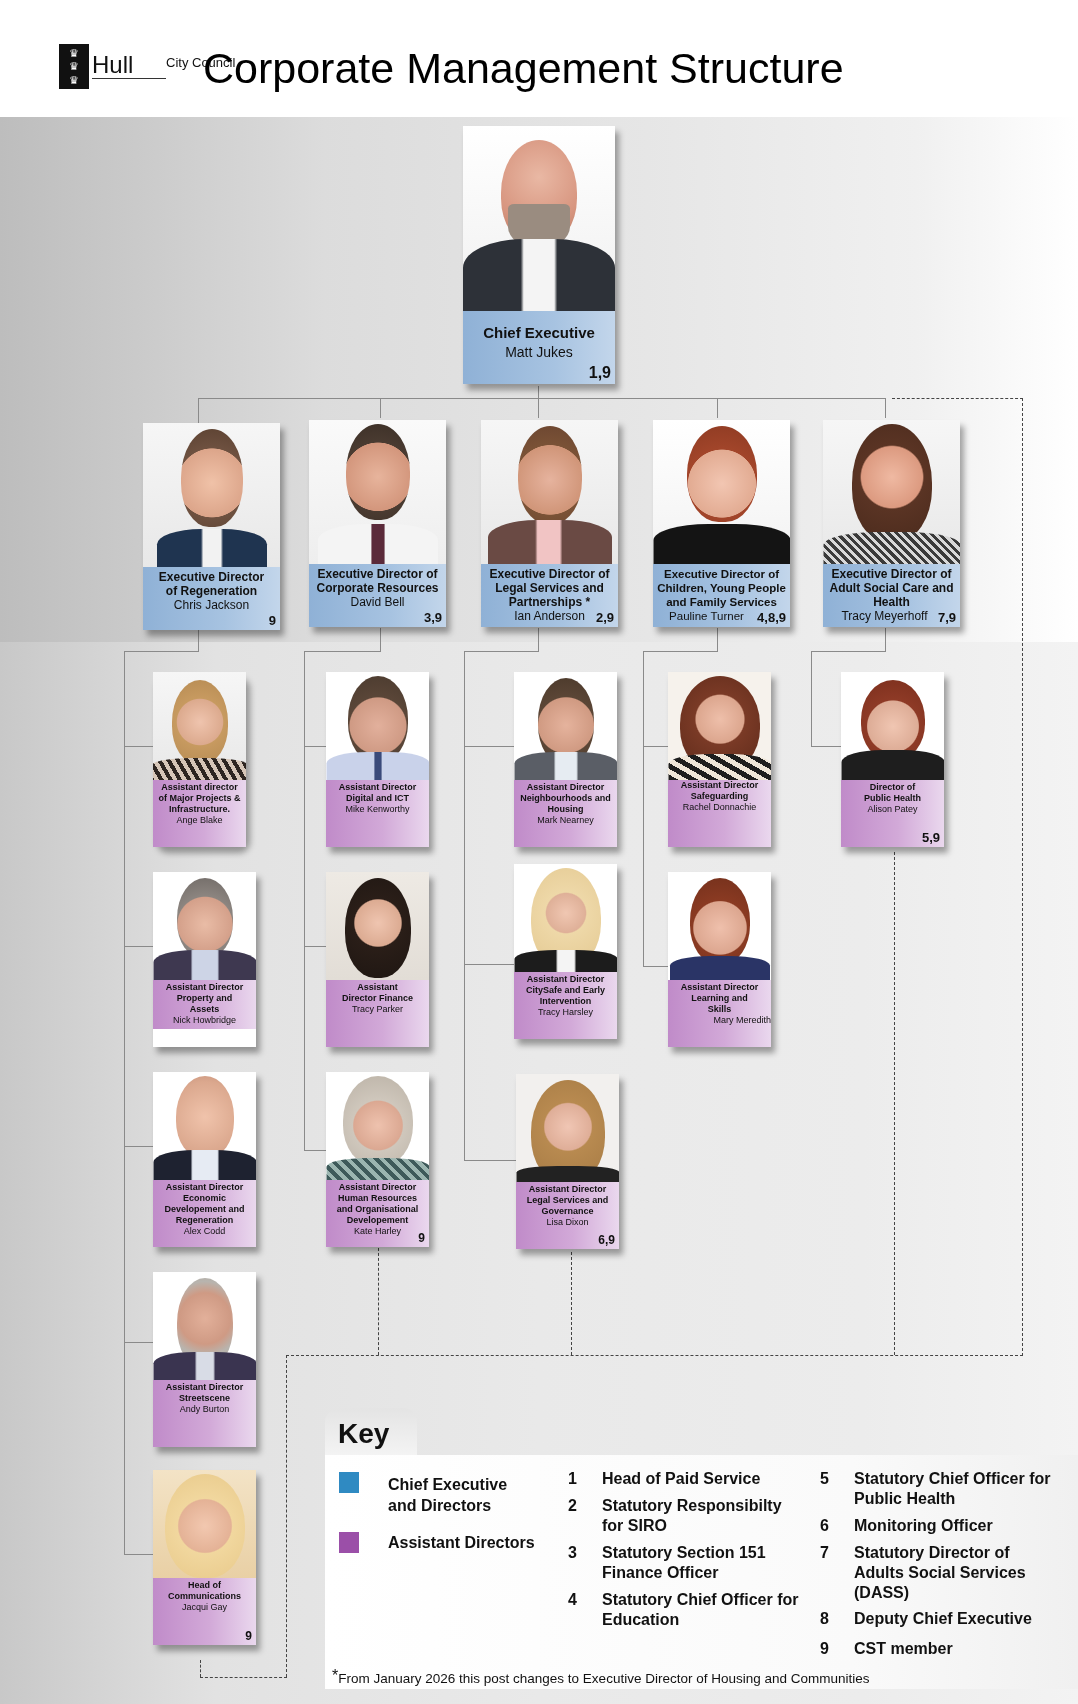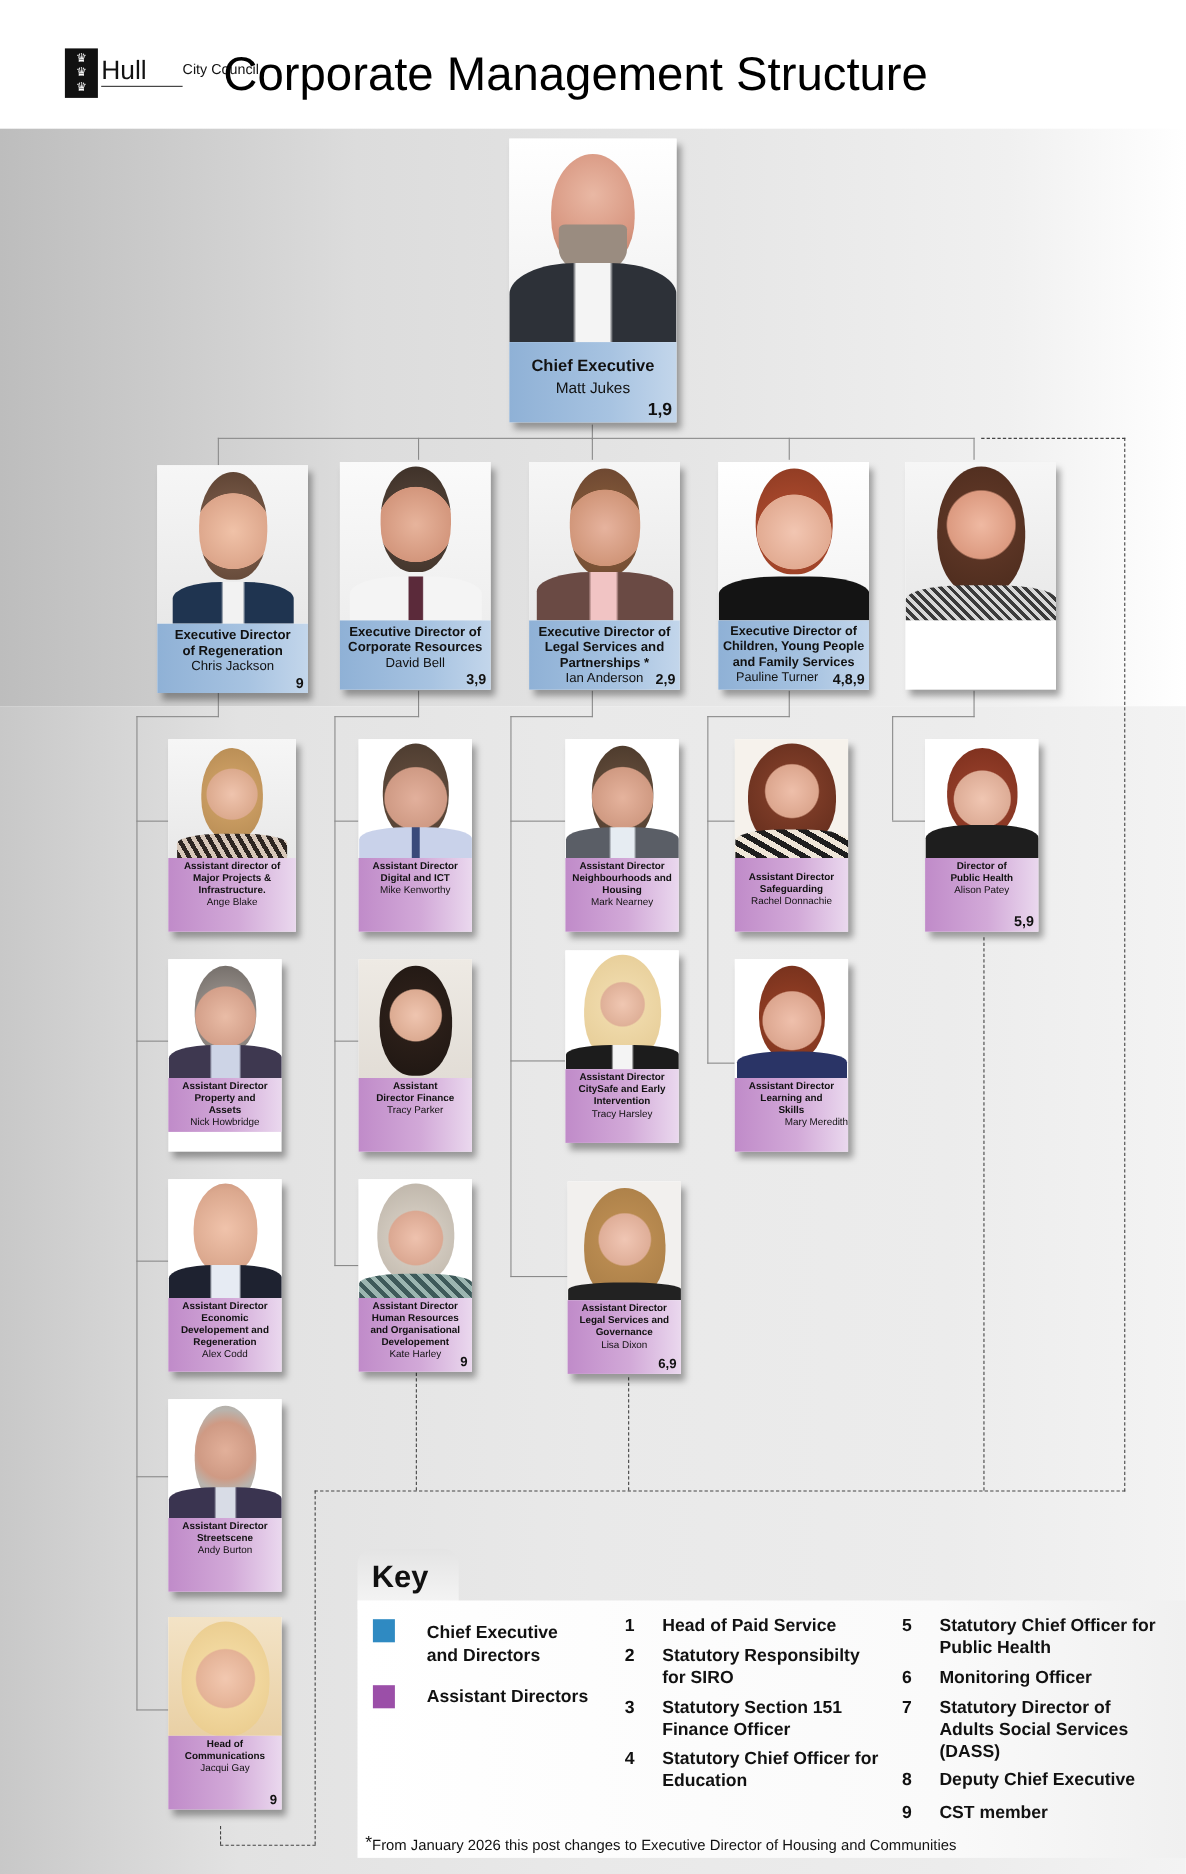--- a/index.html
+++ b/index.html
@@ -179,23 +179,28 @@
     <span class="name" style="font-size:11.5px;line-height:14px;padding-right:30px;">Pauline Turner</span>
     <span class="codes" style="font-size:13px;">4,8,9</span>
   </div>
 </div>
 
 <div class="card" style="left:823px;top:420px;width:137px;height:207px;">
   <div class="photo" style="height:144px;">
     <div class="head" style="top:4px;width:80px;height:118px;background:radial-gradient(circle at 50% 45%,#efb9a2 0%,#dc9a80 40%,#5a3424 42%,#4a2a1c 100%);"></div>
     <div class="body" style="width:137px;height:32px;background:repeating-linear-gradient(45deg,#3a3a3a 0 3px,#d8d8d8 3px 6px);"></div>
   </div>
-</div>
-
-<div class="card" style="left:153px;top:672px;width:116px;height:175px;">
+  <div class="label blue" style="height:63px;padding-top:3px;">
+    <span class="role" style="font-size:12px;line-height:14px;padding:0 2px;">Executive Director of Adult Social Care and Health</span>
+    <span class="name" style="font-size:12px;line-height:14px;padding-right:14px;">Tracy Meyerhoff</span>
+    <span class="codes" style="font-size:13px;">7,9</span>
+  </div>
+</div>
+
+<div class="card" style="left:153px;top:672px;width:93px;height:175px;border-radius:11px;">
   <div class="photo" style="height:108px;">
     <div class="head" style="top:8px;width:56px;height:84px;background:radial-gradient(circle at 50% 50%,#efc4ae 0%,#dcaa8e 45%,#c79a60 47%,#b58a52 100%);"></div>
     <div class="body" style="width:100px;height:22px;background:repeating-linear-gradient(60deg,#2d2521 0 4px,#d6c6b8 4px 8px);"></div>
   </div>
   <div class="label purple" style="height:67px;padding-top:2px;">
     <span class="role" style="font-size:9px;line-height:11px;padding:0 4px;">Assistant director of Major Projects &amp; Infrastructure.</span>
     <span class="name" style="font-size:9px;line-height:11px;">Ange Blake</span>
     <span class="codes" style="font-size:12px;"></span>
   </div>
 </div>
@@ -309,21 +314,21 @@
     <span class="name" style="font-size:9px;line-height:11px;">Lisa Dixon</span>
     <span class="codes" style="font-size:12px;">6,9</span>
   </div>
 </div>
 
 <div class="card" style="left:668px;top:672px;width:103px;height:175px;">
   <div class="photo" style="height:108px;background:#f6f2ec;">
     <div class="head" style="top:4px;width:80px;height:96px;background:radial-gradient(circle at 50% 45%,#eebfaa 0%,#dca68e 36%,#7a3a26 38%,#5e2a1a 100%);"></div>
     <div class="body" style="width:103px;height:26px;background:repeating-linear-gradient(30deg,#1e1e1e 0 5px,#efe6d8 5px 10px);"></div>
   </div>
-  <div class="label purple" style="height:67px;padding-top:12px;">
+  <div class="label purple" style="height:67px;padding-top:0;">
     <span class="role" style="font-size:9px;line-height:11px;padding:0 10px;">Assistant Director Safeguarding</span>
     <span class="name" style="font-size:9px;line-height:11px;">Rachel Donnachie</span>
   </div>
 </div>
 
 <div class="card" style="left:668px;top:872px;width:103px;height:175px;">
   <div class="photo" style="height:108px;background:#fff;">
     <div class="head" style="top:6px;width:60px;height:86px;background:radial-gradient(circle at 50% 58%,#efc0ac 0%,#dca68f 45%,#8a3a22 47%,#73301c 100%);"></div>
     <div class="body" style="width:100px;height:24px;background:#2a3466;"></div>
   </div>

